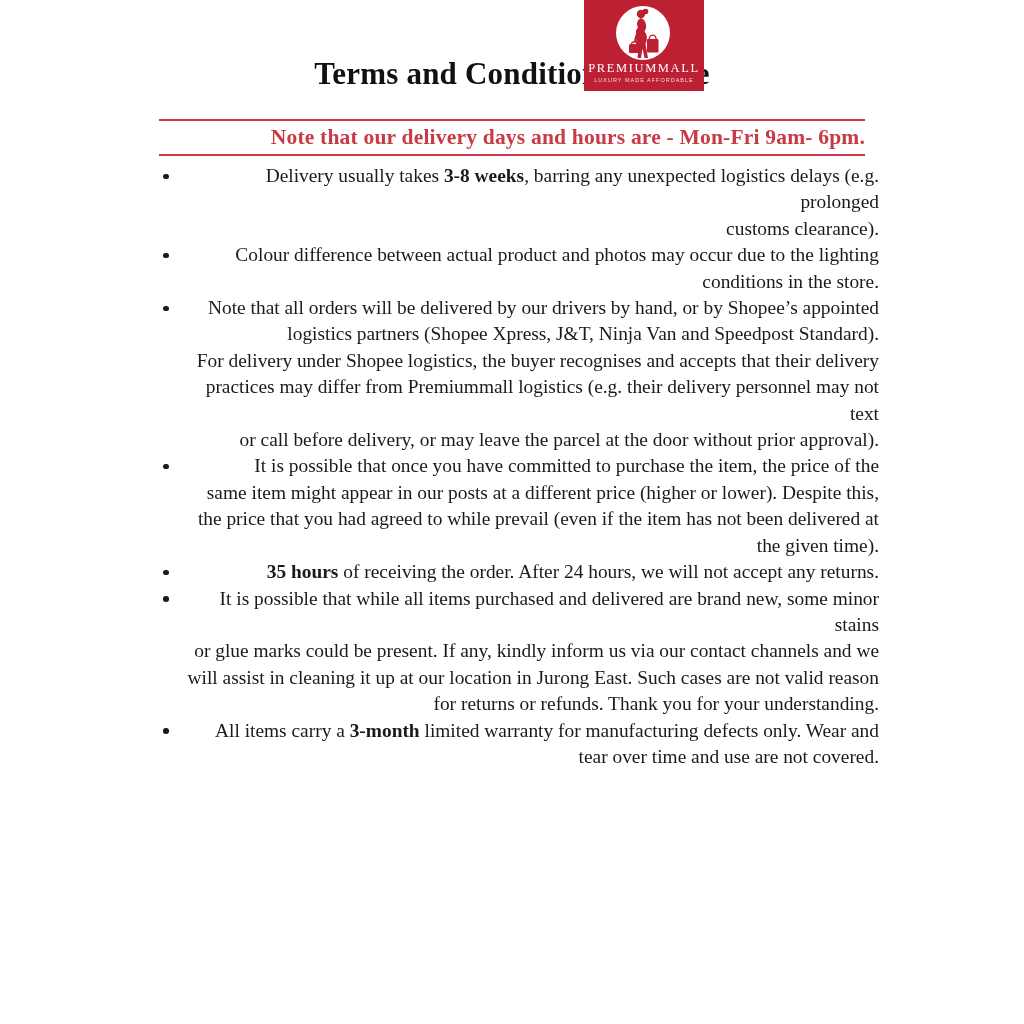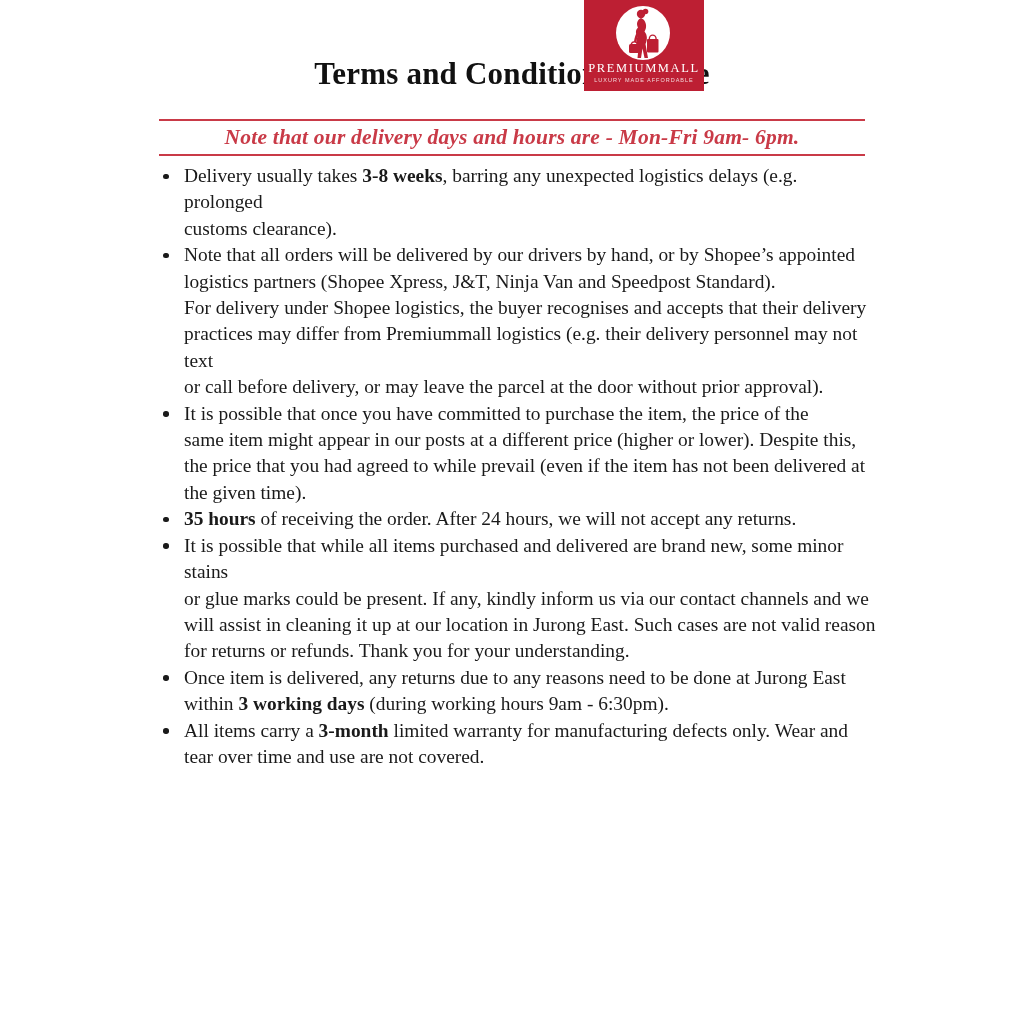--- a/index.html
+++ b/index.html
@@ -53,40 +53,40 @@
     letter-spacing: 0.2px;
   }
   
   .note-bar {
     margin-top: 25px;
     border-top: 2px solid #c93a47;
     border-bottom: 2px solid #c93a47;
     padding: 3px 0 4px 0;
   }
   .note-text {
-    text-align: center;
+    text-align: right;
     color: #c93a47;
-    font-style: italic;
     font-weight: bold;
     font-size: 21.5px;
     line-height: 26px;
     letter-spacing: 0.2px;
   }
   
   ul.terms {
     list-style: none;
     margin-top: 7px;
     width: 720px;
   }
   ul.terms li {
     position: relative;
     padding-left: 25px;
     font-size: 19.4px;
     line-height: 26.4px;
     white-space: pre-line;
+    text-align: right;
   }
   ul.terms li::before {
     content: "";
     position: absolute;
     left: 4px; top: 10.5px;
     width: 5.5px; height: 5.5px;
     border-radius: 50%;
     background: #1a1a1a;
   }
   ul.terms li b { font-weight: bold; }
@@ -117,33 +117,33 @@
 
   <h1 class="title">Terms and Conditions of Sale</h1>
 
   <div class="note-bar">
     <div class="note-text">Note that our delivery days and hours are - Mon-Fri 9am- 6pm.</div>
   </div>
 
   <ul class="terms">
       <li><span>Delivery usually takes </span><b>3-8 weeks</b><span>, barring any unexpected logistics delays (e.g. prolonged
 customs clearance).</span></li>
+      <li><span>Colour difference between actual product and photos may occur due to the lighting
+conditions in the store.</span></li>
       <li><span>Note that all orders will be delivered by our drivers by hand, or by Shopee’s appointed
 logistics partners (Shopee Xpress, J&amp;T, Ninja Van and Speedpost Standard).
 For delivery under Shopee logistics, the buyer recognises and accepts that their delivery
 practices may differ from Premiummall logistics (e.g. their delivery personnel may not text
 or call before delivery, or may leave the parcel at the door without prior approval).</span></li>
       <li><span>It is possible that once you have committed to purchase the item, the price of the
 same item might appear in our posts at a different price (higher or lower). Despite this,
 the price that you had agreed to while prevail (even if the item has not been delivered at
 the given time).</span></li>
       <li><b>35 hours</b><span> of receiving the order. After 24 hours, we will not accept any returns.</span></li>
       <li><span>It is possible that while all items purchased and delivered are brand new, some minor stains
 or glue marks could be present. If any, kindly inform us via our contact channels and we
 will assist in cleaning it up at our location in Jurong East. Such cases are not valid reason
 for returns or refunds. Thank you for your understanding.</span></li>
-      <li><span>Once item is delivered, any returns due to any reasons need to be done at Jurong East
-within </span><b>3 working days</b><span> (during working hours 9am - 6:30pm).</span></li>
       <li><span>All items carry a </span><b>3-month</b><span> limited warranty for manufacturing defects only. Wear and
 tear over time and use are not covered.</span></li>
     </ul>
 
 </div>
 
 </body></html>

